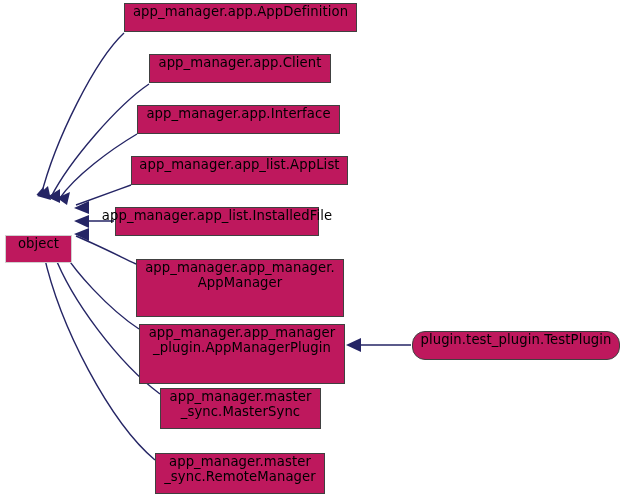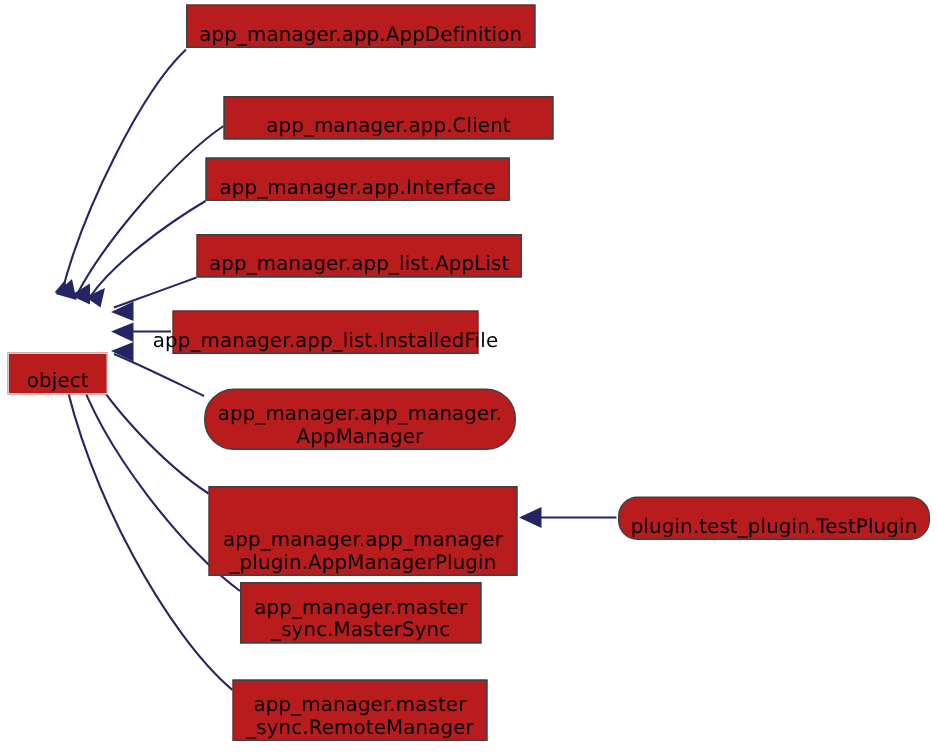--- a/index.html
+++ b/index.html
@@ -20,24 +20,24 @@
   #edge-layer {
     position: absolute;
     left: 0;
     top: 0;
     width: 625px;
     height: 502px;
   }
   .node {
     position: absolute;
     box-sizing: border-box;
-    background: #b91c1c;
+    background: #be185d;
     border: 1px solid #404040;
     display: flex;
-    align-items: flex-end;
+    align-items: flex-start;
     justify-content: center;
     text-align: center;
     color: #000000;
     font-size: 13.2px;
     line-height: 15px;
     font-family: "DejaVu Sans", sans-serif;
     white-space: pre-line;
     letter-spacing: 0.1px;
   }
   .node.root-node {
@@ -103,37 +103,37 @@
   </svg>
 
   <div class="node root-node" style="left: 5px; top: 207px; width: 67px; height: 28px;">
     <span class="node-label">object</span>
   </div>
 
   <div class="node" style="left: 124px; top: 3px; width: 233px; height: 29px;">
     <span class="node-label">app_manager.app.AppDefinition</span>
   </div>
 
-  <div class="node" style="left: 149px; top: 64px; width: 220px; height: 29px;">
+  <div class="node" style="left: 149px; top: 54px; width: 182px; height: 29px;">
     <span class="node-label">app_manager.app.Client</span>
   </div>
 
   <div class="node" style="left: 131px; top: 156px; width: 217px; height: 29px;">
     <span class="node-label">app_manager.app_list.AppList</span>
   </div>
 
   <div class="node" style="left: 137px; top: 105px; width: 203px; height: 29px;">
     <span class="node-label">app_manager.app.Interface</span>
   </div>
 
   <div class="node" style="left: 115px; top: 207px; width: 204px; height: 29px;">
     <span class="node-label">app_manager.app_list.InstalledFile</span>
   </div>
 
-  <div class="node" style="left: 136px; top: 259px; width: 208px; height: 41px; border-radius: 20px;">
+  <div class="node" style="left: 136px; top: 259px; width: 208px; height: 58px;">
     <span class="node-label">app_manager.app_manager.
 AppManager</span>
   </div>
 
   <div class="node" style="left: 139px; top: 324px; width: 206px; height: 60px;">
     <span class="node-label">app_manager.app_manager
 _plugin.AppManagerPlugin</span>
   </div>
 
   <div class="node" style="left: 160px; top: 388px; width: 161px; height: 41px;">

